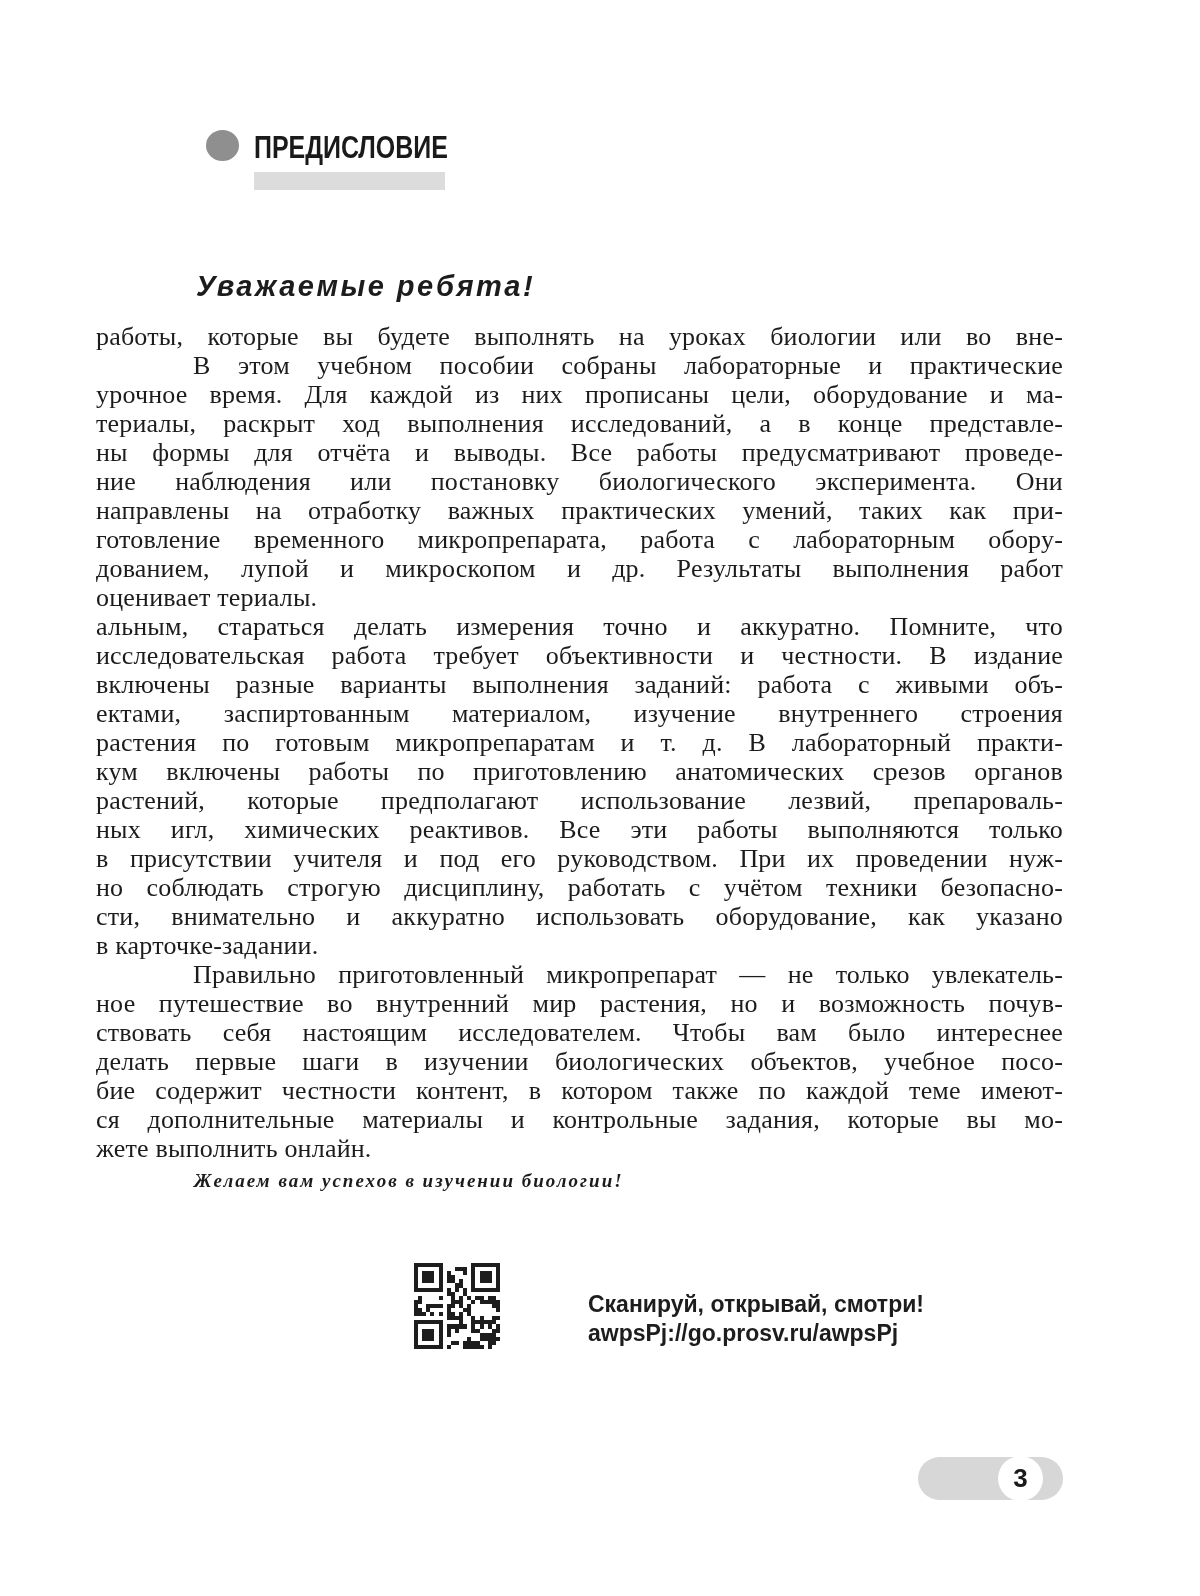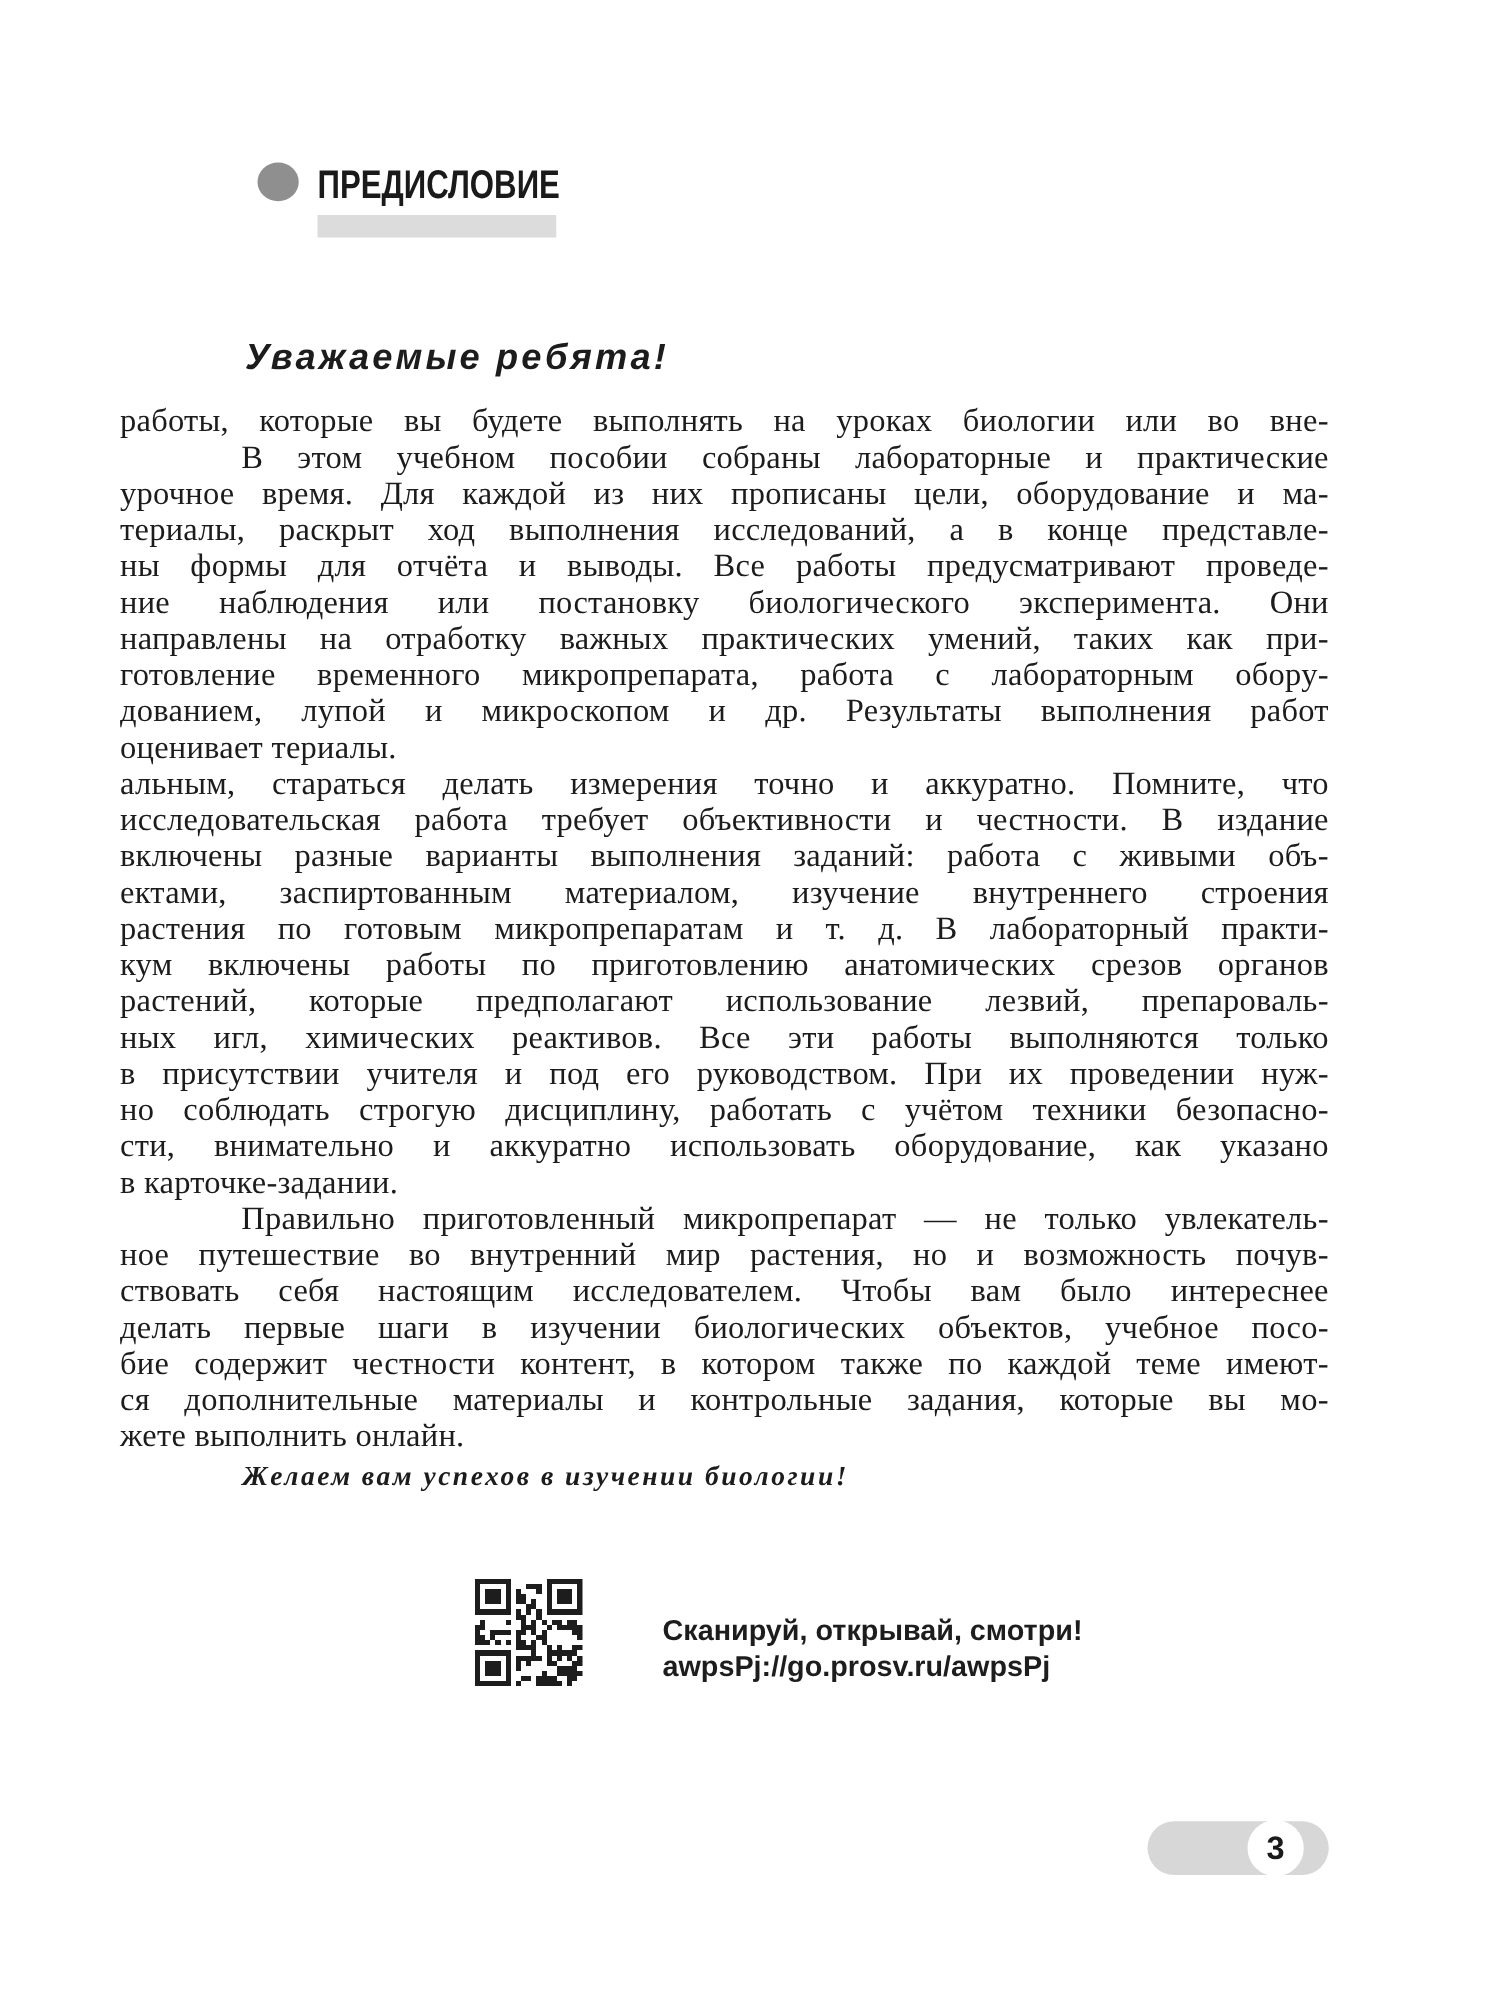--- a/index.html
+++ b/index.html
@@ -46,27 +46,27 @@
     font-size: 26px; line-height: 29px;
     font-family: "Liberation Serif", serif;
     text-align: justify; text-align-last: justify;
     letter-spacing: 0.2px;
   }
   .bodyline.first { padding-left: 97px; }
   .bodyline.plast { text-align-last: left; }
   .closing {
     margin: 2px 0 0 0; padding-left: 98px;
     font-style: italic; font-weight: 700;
-    font-size: 22px; line-height: 31px;
+    font-size: 19px; line-height: 31px;
     letter-spacing: 2px;
     font-family: "Liberation Serif", serif;
   }
 
   
-  .qr-row { position: absolute; left: 380px; top: 1263px; display: flex; }
+  .qr-row { position: absolute; left: 414px; top: 1263px; display: flex; gap: 24px; }
   .qr-svg { width: 86px; height: 86px; display: block; }
   .qr-text {
     margin-left: 64px; margin-top: 27px;
     font-family: "Liberation Sans", sans-serif;
     font-weight: 700; font-size: 23px; line-height: 29px;
     color: #1d1d1d; white-space: nowrap;
   }
   .qr-url { cursor: pointer; }
 
   

